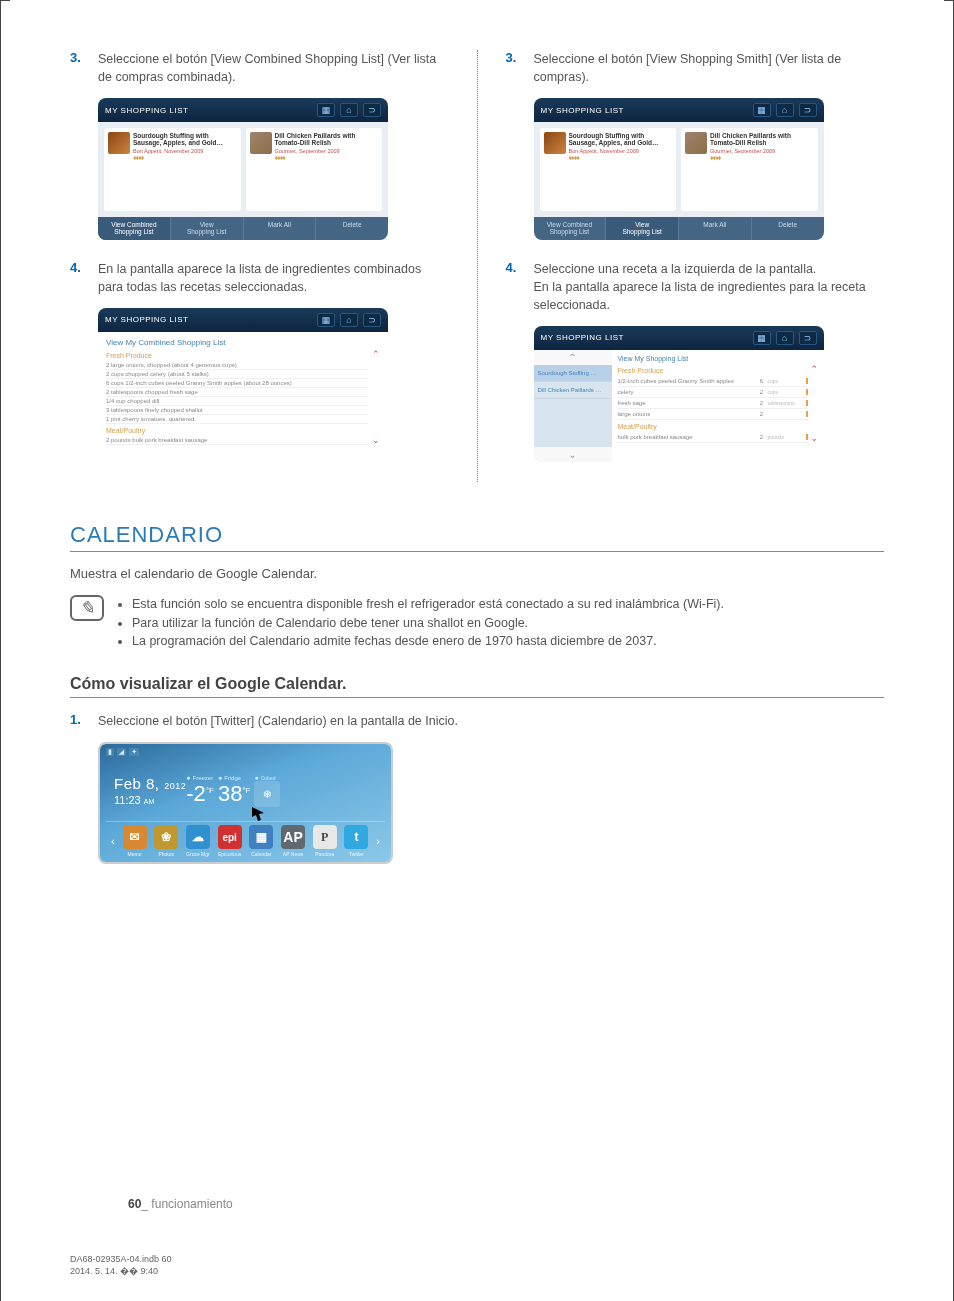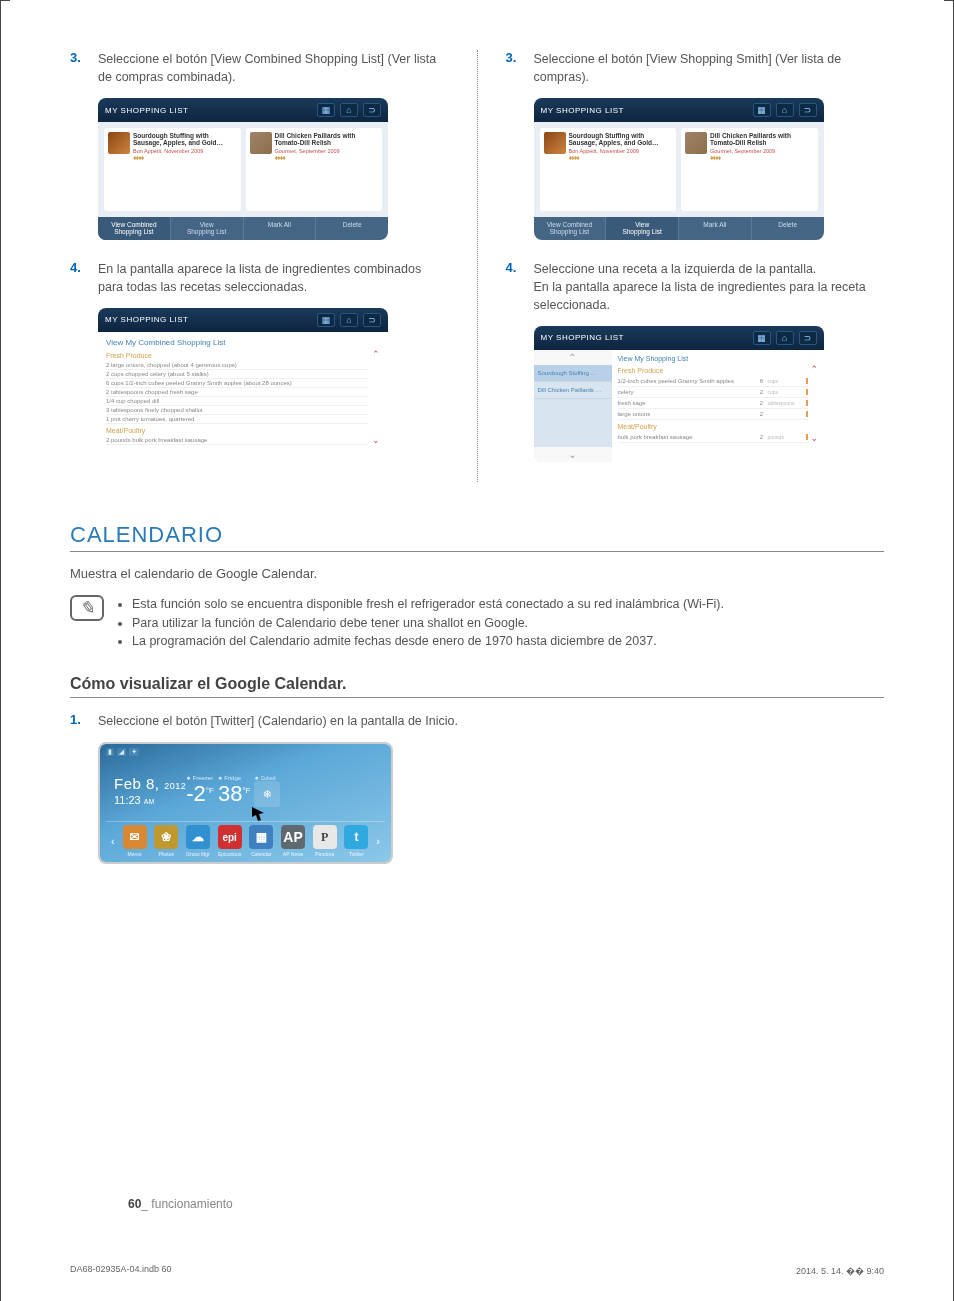--- a/index.html
+++ b/index.html
@@ -66,21 +66,21 @@
 .hs-cube { width: 26px; height: 26px; background: rgba(255,255,255,0.15); border-radius: 3px; display: flex; align-items: center; justify-content: center; color: #fff; font-size: 11px; }
 .hs-appbar { border-top: 1px solid rgba(255,255,255,0.3); display: flex; padding: 3px 2px; align-items: center; gap: 2px; }
 .hs-app { flex: 1; text-align: center; }
 .hs-app-icon { width: 24px; height: 24px; margin: 0 auto 2px; border-radius: 4px; display: flex; align-items: center; justify-content: center; color: #fff; font-size: 12px; font-weight: bold; }
 .hs-app-name { font-size: 5px; color: #e8f4ff; }
 .hs-chev { color: #fff; font-size: 11px; padding: 0 3px; }
 .cal-arrow { position: relative; }
 .cal-arrow svg { position: absolute; width: 20px; height: 18px; top: -20px; left: 4px; z-index: 5; }
 .footer { position: absolute; bottom: 90px; left: 128px; font-size: 12px; color: #888; }
 .footer b { color: #444; }
-.meta-footer { position: absolute; bottom: 24px; left: 70px; right: 70px; display: flex; justify-content: space-between; font-size: 9px; color: #666; }
+.meta-footer { position: absolute; bottom: 24px; left: 70px; right: 70px; display: flex; justify-content: space-between; font-size: 9px; color: #666; flex-direction: column; }
 .crop-left { position: absolute; top: 0; bottom: 0; left: 0; width: 1px; background: #444; }
 .crop-right { position: absolute; top: 0; bottom: 0; right: 0; width: 1px; background: #444; }
 .crop-mark { position: absolute; background: #444; }
 </style>
 </head>
 <body>
 
 <div class="page">
   <div class="crop-left"></div>
     <div class="crop-right"></div>

